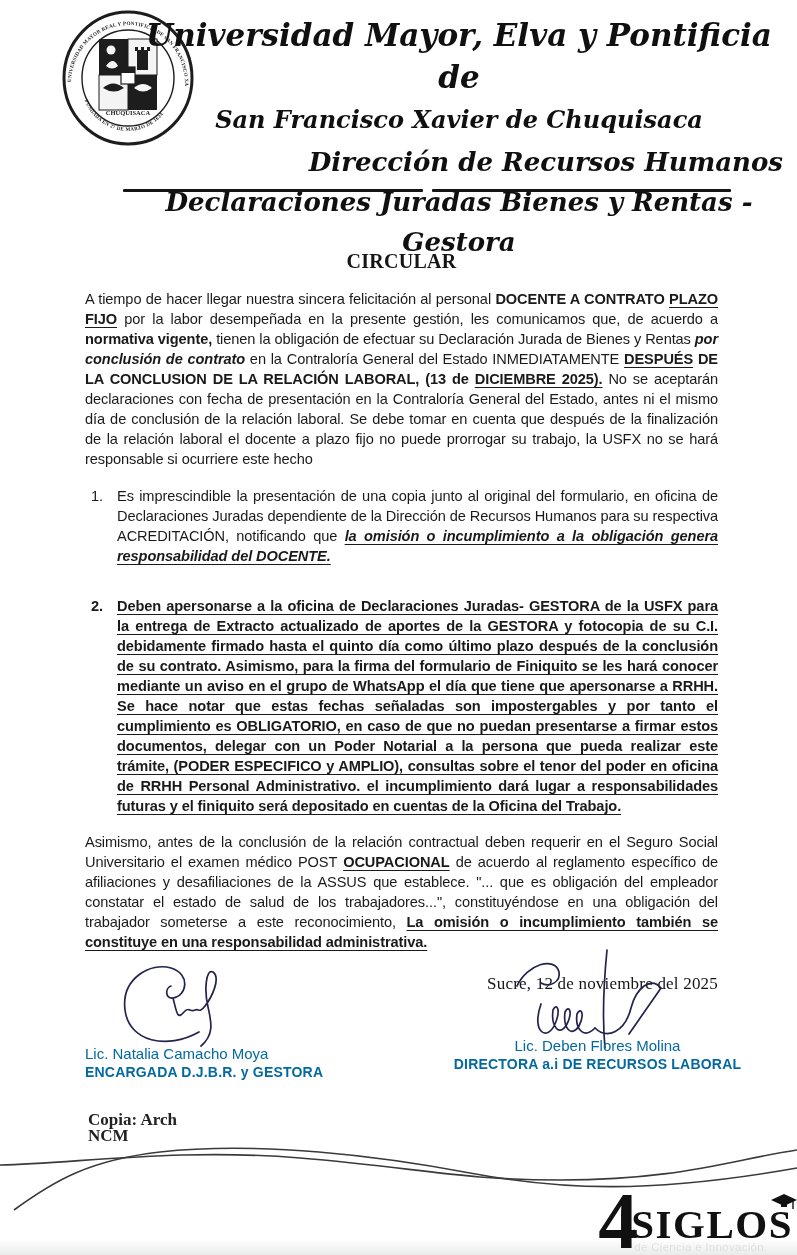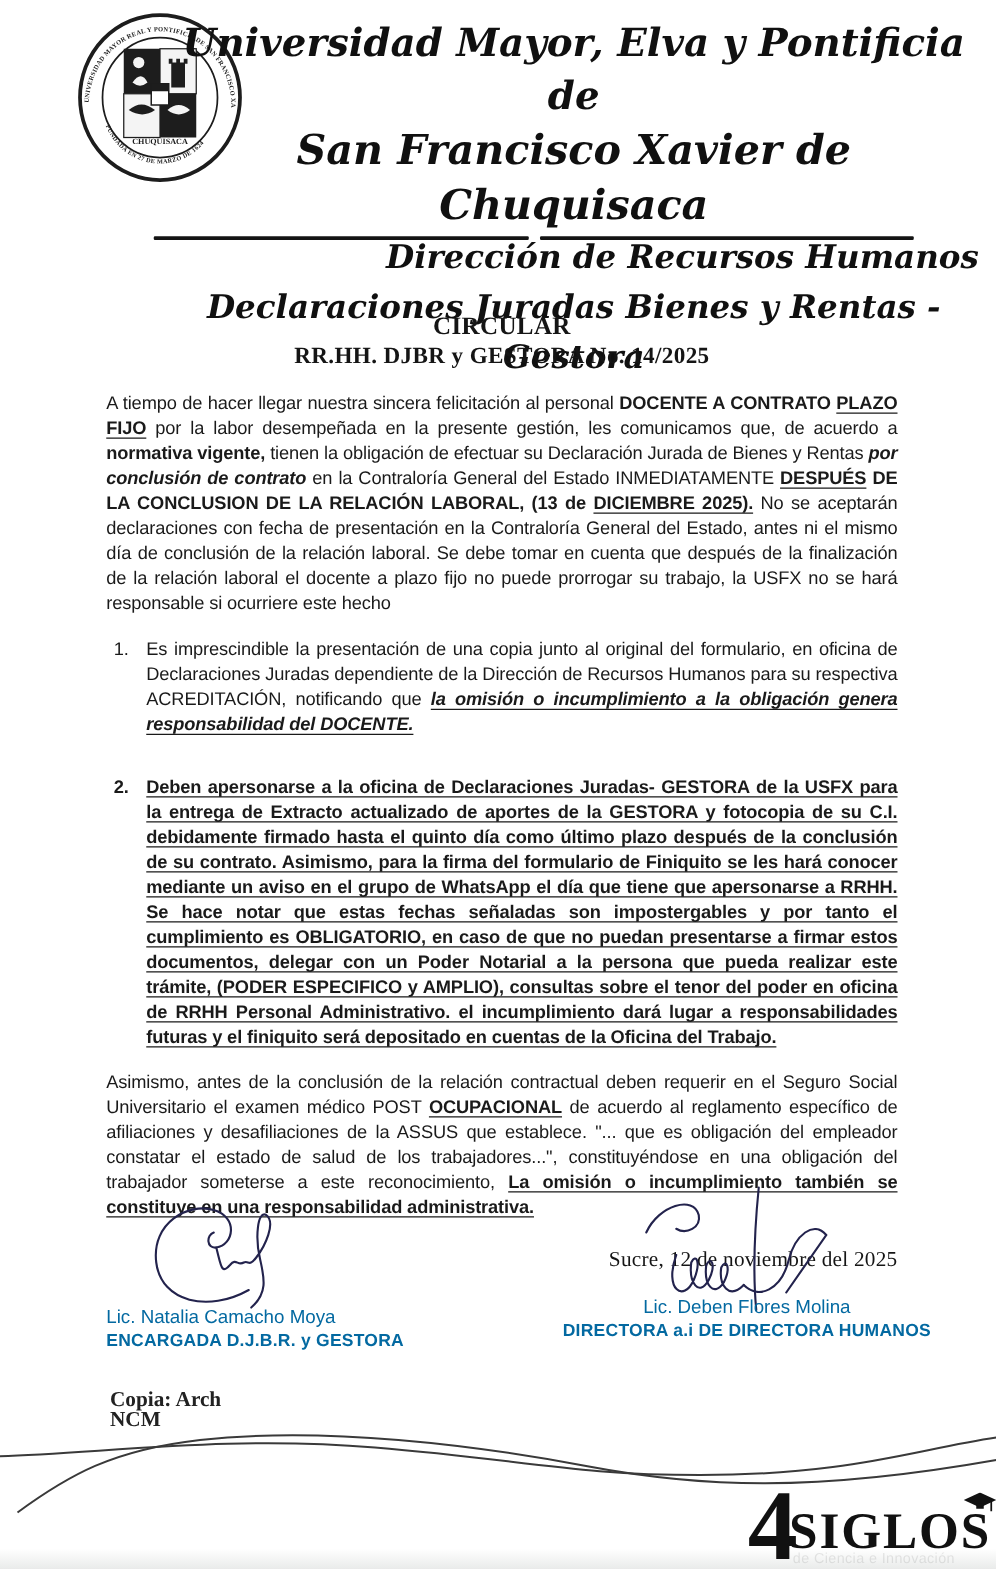--- a/index.html
+++ b/index.html
@@ -19,21 +19,21 @@
   .seal { position: absolute; left: 58px; top: 8px; width: 140px; height: 140px; }
   .titles {
     position: absolute; left: 135px; top: 14px; width: 648px;
     text-align: center;
     font-family: "DejaVu Serif", serif;
     font-style: italic;
     font-weight: 600;
     color: #101010;
   }
   .titles .t1 { font-size: 31px; line-height: 42px; }
-  .titles .t2 { font-size: 33px; line-height: 44px; }
+  .titles .t2 { font-size: 24px; line-height: 44px; }
   .titles .t3 { font-size: 26px; line-height: 40px; text-align: right; }
   .titles .t4 { font-size: 26px; line-height: 40px; }
   .rule-row {
     position: absolute; left: 123px; top: 189px; width: 608px;
     display: flex; gap: 9px;
   }
   .rule-row .bar { height: 3px; background: #141414; flex: 1; border-radius: 1px; }
 
   
   .main {
@@ -160,21 +160,20 @@
   </div>
 
   <div class="rule-row">
     <div class="bar"></div>
     <div class="bar"></div>
   </div>
 
   <div class="main">
     <div class="doc-heading">
       <div class="h1">CIRCULAR</div>
-      <div class="h2">RR.HH. DJBR y GESTORA No. 14/2025</div>
     </div>
 
     <div class="para"><span>A tiempo de hacer llegar nuestra sincera felicitación al personal </span><span class="b">DOCENTE A CONTRATO </span><span class="b u">PLAZO FIJO</span><span> por la labor desempeñada en la presente gestión, les comunicamos que, de acuerdo a </span><span class="b">normativa vigente,</span><span> tienen la obligación de efectuar su Declaración Jurada de Bienes y Rentas </span><span class="b i">por conclusión de contrato</span><span> en la Contraloría General del Estado INMEDIATAMENTE </span><span class="b u">DESPUÉS</span><span class="b"> DE LA CONCLUSION DE LA RELACIÓN LABORAL, (13 de </span><span class="b u">DICIEMBRE 2025).</span><span> No se aceptarán declaraciones con fecha de presentación en la Contraloría General del Estado, antes ni el mismo día de conclusión de la relación laboral. Se debe tomar en cuenta que después de la finalización de la relación laboral el docente a plazo fijo no puede prorrogar su trabajo, la USFX no se hará responsable si ocurriere este hecho</span></div>
 
     <div class="items">
       <div class="li">
         <span class="num">1.</span>
         <div class="li-text"><span>Es imprescindible la presentación de una copia junto al original del formulario, en oficina de Declaraciones Juradas dependiente de la Dirección de Recursos Humanos para su respectiva ACREDITACIÓN, notificando que </span><span class="b u i">la omisión o incumplimiento a la obligación genera responsabilidad del DOCENTE.</span></div>
       </div>
       <div class="li">
@@ -202,21 +201,21 @@
   <div class="sig sig-right">
     <svg width="190" height="104" viewBox="0 0 190 104" aria-hidden="true">
       <g fill="none" stroke="#23234d" stroke-width="1.7" stroke-linecap="round">
         <path d="M 14,40 C 24,18 52,10 56,26 C 58,36 46,42 38,37"></path>
         <path d="M 38,58 C 28,86 44,96 52,78 C 58,64 54,56 50,64 C 48,80 56,92 64,78 C 70,66 66,58 62,66 C 60,82 68,92 76,80 C 82,68 78,60 74,68 C 72,82 80,94 92,82"></path>
         <path d="M 92,82 C 104,94 122,86 128,62 C 133,42 148,30 158,42 L 126,88"></path>
         <path d="M 104,4 C 101,34 99,70 102,102"></path>
       </g>
     </svg>
     <div class="name">Lic. Deben Flores Molina</div>
-    <div class="role">DIRECTORA a.i DE DIRECTORA HUMANOS</div>
+    <div class="role">DIRECTORA a.i DE RECURSOS LABORAL</div>
   </div>
 
   <div class="copy-note">
     <div>Copia: Arch</div>
     <div>NCM</div>
   </div>
 
   <svg class="waves" viewBox="0 0 797 95" aria-hidden="true">
     <g fill="none" stroke="#3a3a3a" stroke-width="1.6">
       <path d="M 14,82 C 55,52 90,32 160,24 C 260,13 380,28 470,45 C 560,62 650,66 797,40"></path>

